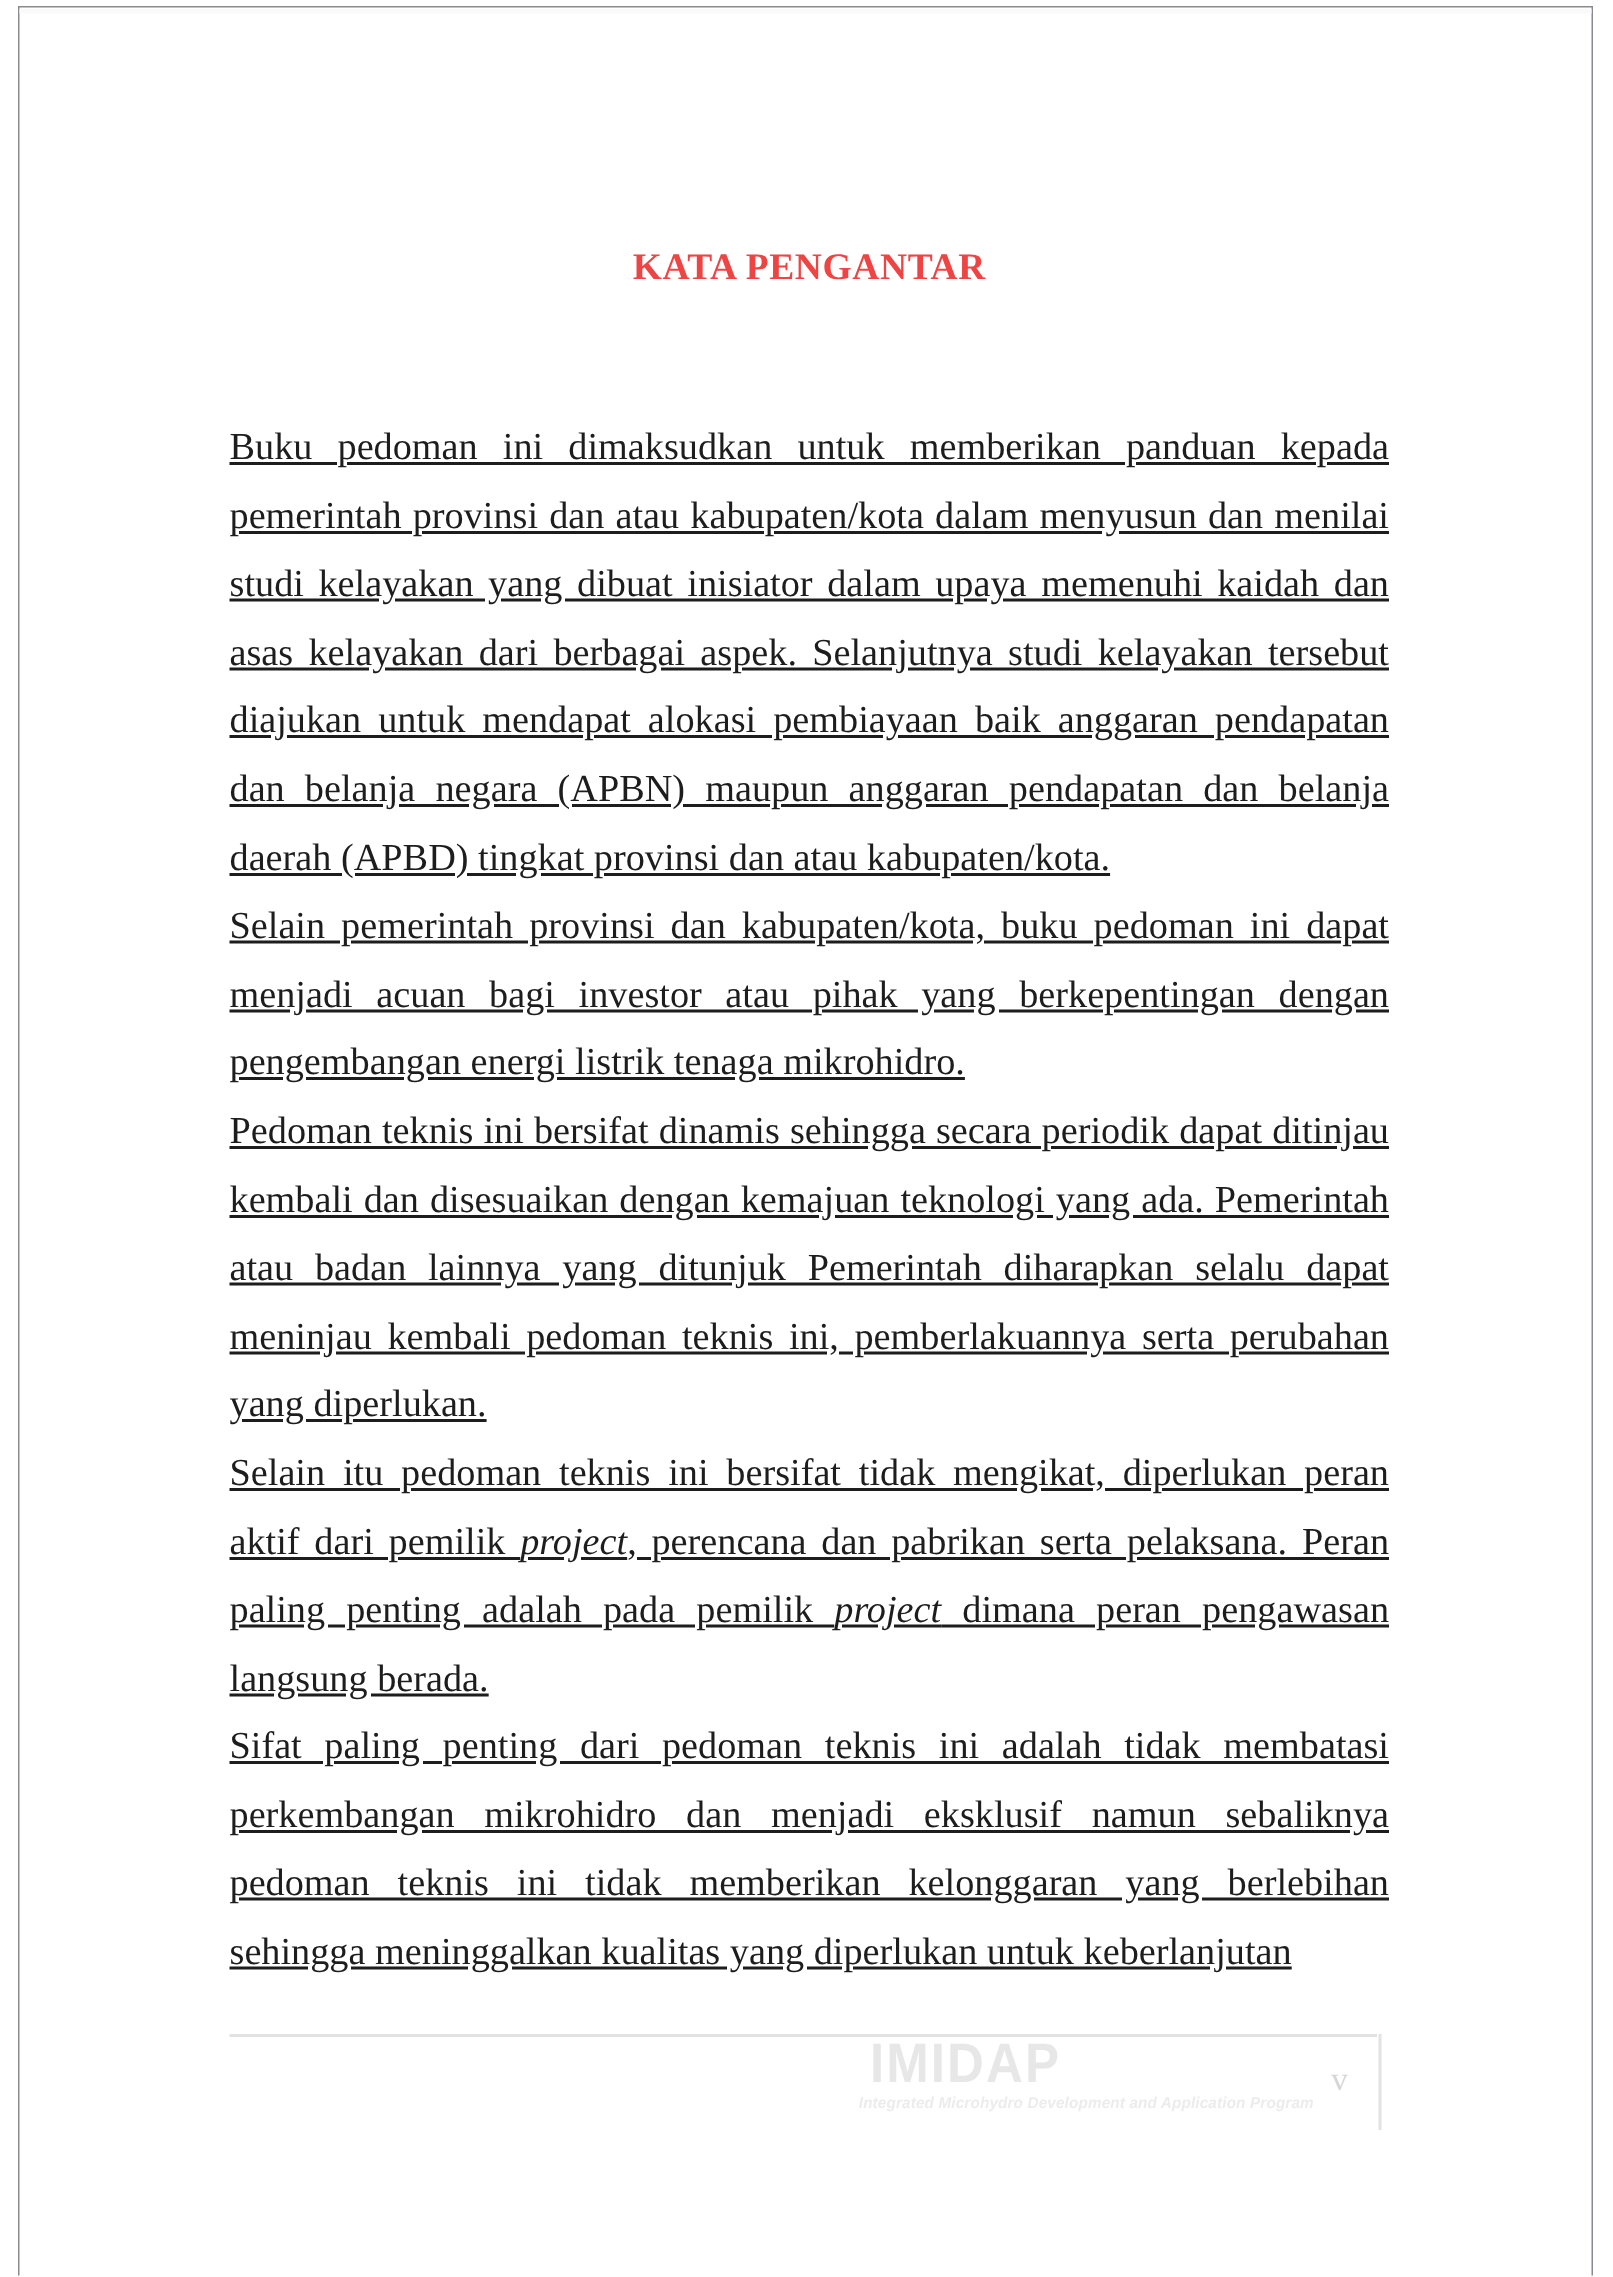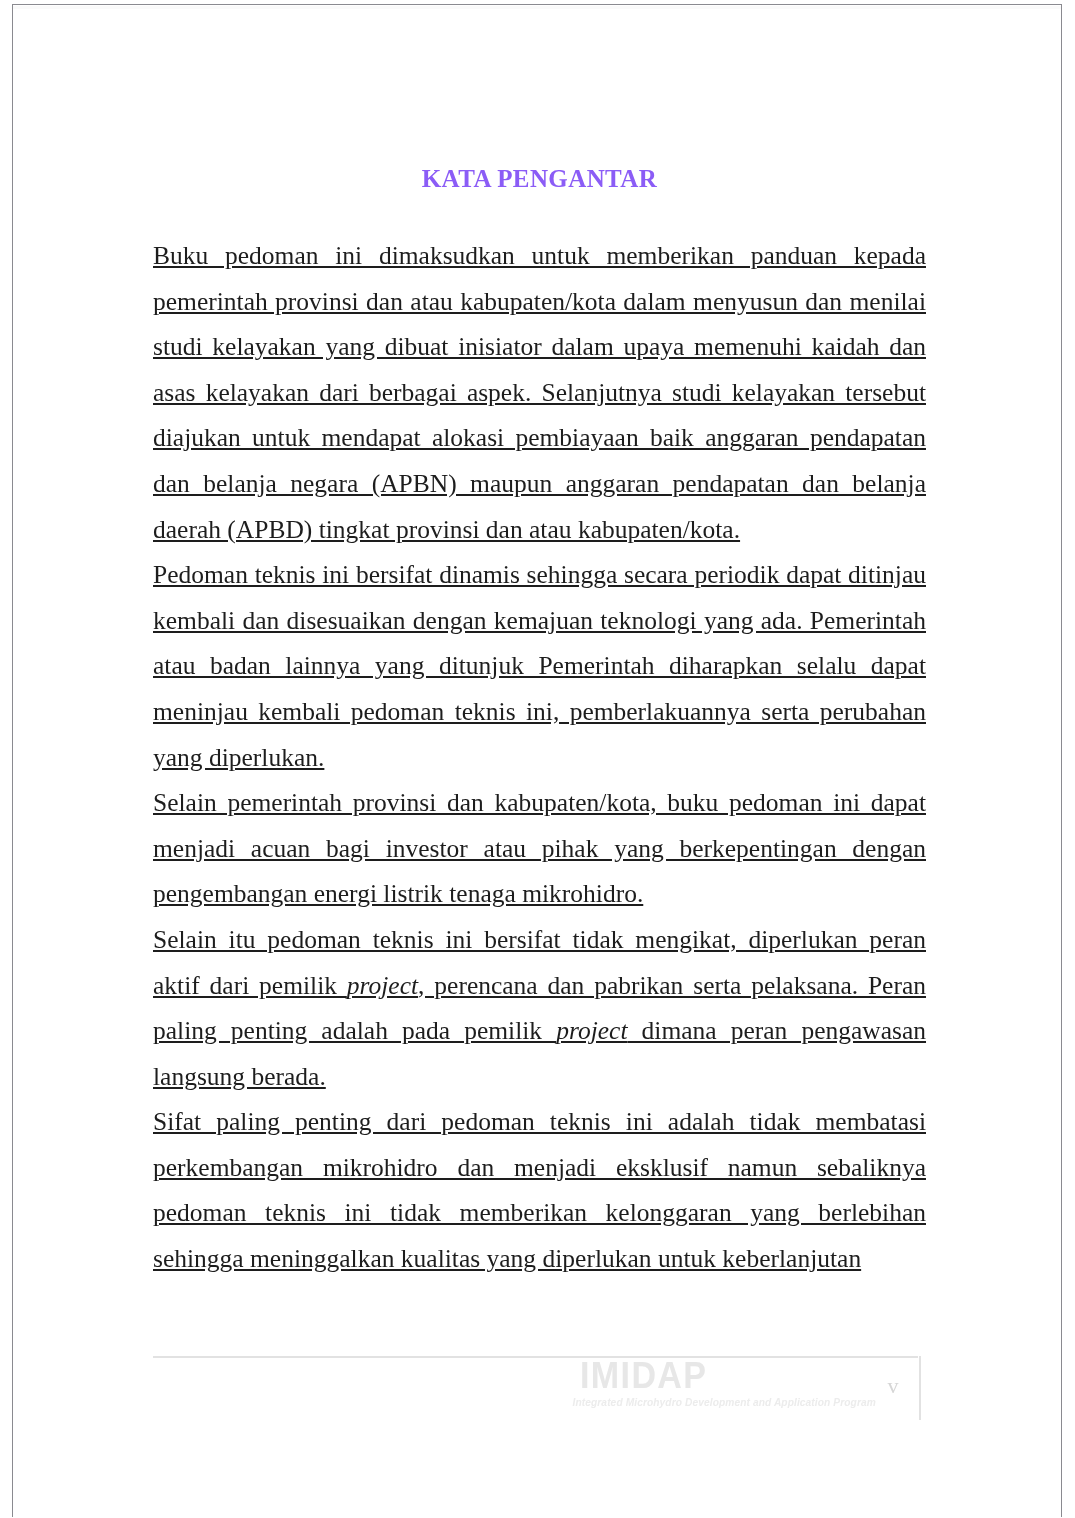--- a/index.html
+++ b/index.html
@@ -44,22 +44,22 @@
     left: 140px;
     top: 160px;
     width: 773px;
   }
 
   .doc-title {
     font-size: 25px;
     font-weight: bold;
     text-align: center;
     letter-spacing: 0.4px;
-    margin: 0 0 40px 0;
-    color: #8b5cf6;
+    margin: 0 0 82px 0;
+    color: #ef4444;
   }
 
   .body-text {
     font-size: 25.5px;
     line-height: 45.6px;
     text-align: justify;
     text-justify: inter-word;
     color: #1d1d1d;
     margin: 0;
   }
@@ -144,22 +144,22 @@
 <body>
 
 <div id="page-sheet">
 
   <div class="content">
 
     <h1 class="doc-title">KATA PENGANTAR</h1>
 
     <div class="body-text" id="paragraphs">
         <p><span>Buku pedoman ini dimaksudkan untuk memberikan panduan kepada pemerintah provinsi dan atau kabupaten/kota dalam menyusun dan menilai studi kelayakan yang dibuat inisiator dalam upaya memenuhi kaidah dan asas kelayakan dari berbagai aspek. Selanjutnya studi kelayakan tersebut diajukan untuk mendapat alokasi pembiayaan baik anggaran pendapatan dan belanja negara (APBN) maupun anggaran pendapatan dan belanja daerah (APBD) tingkat provinsi dan atau kabupaten/kota.</span></p>
+        <p><span>Selain pemerintah provinsi dan kabupaten/kota, buku pedoman ini dapat menjadi acuan bagi investor atau pihak yang berkepentingan dengan pengembangan energi listrik tenaga mikrohidro.</span></p>
         <p><span>Pedoman teknis ini bersifat dinamis sehingga secara periodik dapat ditinjau kembali dan disesuaikan dengan kemajuan teknologi yang ada. Pemerintah atau badan lainnya yang ditunjuk Pemerintah diharapkan selalu dapat meninjau kembali pedoman teknis ini, pemberlakuannya serta perubahan yang diperlukan.</span></p>
-        <p><span>Selain pemerintah provinsi dan kabupaten/kota, buku pedoman ini dapat menjadi acuan bagi investor atau pihak yang berkepentingan dengan pengembangan energi listrik tenaga mikrohidro.</span></p>
         <p><span>Selain itu pedoman teknis ini bersifat tidak mengikat, diperlukan peran aktif dari pemilik </span><i>project</i><span>, perencana dan pabrikan serta pelaksana. Peran paling penting adalah pada pemilik </span><i>project</i><span> dimana peran pengawasan langsung berada.</span></p>
         <p><span>Sifat paling penting dari pedoman teknis ini adalah tidak membatasi perkembangan mikrohidro dan menjadi eksklusif namun sebaliknya pedoman teknis ini tidak memberikan kelonggaran yang berlebihan sehingga meninggalkan kualitas yang diperlukan untuk keberlanjutan</span></p>
       </div>
 
   </div>
 
   <div id="footer">
     <div class="footer-rule"></div>
     <div class="footer-vline"></div>
 

